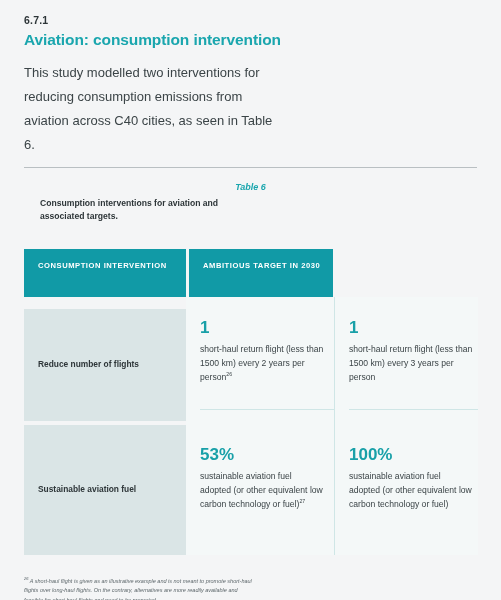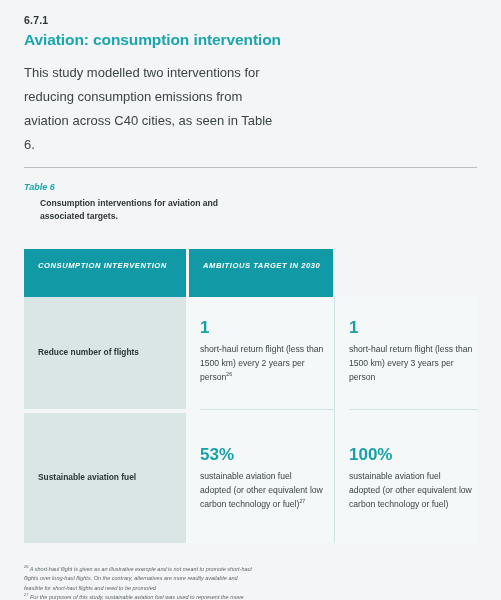--- a/index.html
+++ b/index.html
@@ -55,20 +55,21 @@
   }
 
   
   .tbl-label {
     font-size: 9px;
     font-weight: bold;
     font-style: italic;
     color: #1aa6ae;
     line-height: 1.3;
     margin: 0 0 3px 0;
+    text-align: center;
   }
   .tbl-caption {
     font-size: 8.6px;
     font-weight: bold;
     color: #2d3538;
     line-height: 1.5;
     margin: 0 0 26px 16px;
     max-width: 200px;
   }
 
@@ -85,31 +86,31 @@
   .th {
     background: #119aa6;
     color: #ffffff;
     font-size: 7.6px;
     font-weight: bold;
     letter-spacing: 0.55px;
     line-height: 1.45;
     padding: 11px 11px 12px 14px;
     box-sizing: border-box;
     height: 48px;
-    font-style: italic;
   }
   .th.c1 { width: 162px; }
   .th.c2 { width: 145px; }
   .th.c3 { width: 144px; }
 
   .tbody { display: flex; }
   .col-label {
     width: 162px;
     background: #dae5e6;
     box-sizing: border-box;
+    margin-top: 12px;
   }
   .col-label .lcell {
     display: flex;
     align-items: center;
     padding: 0 14px;
     box-sizing: border-box;
     font-size: 8.4px;
     font-weight: bold;
     color: #2d3538;
     line-height: 1.4;

